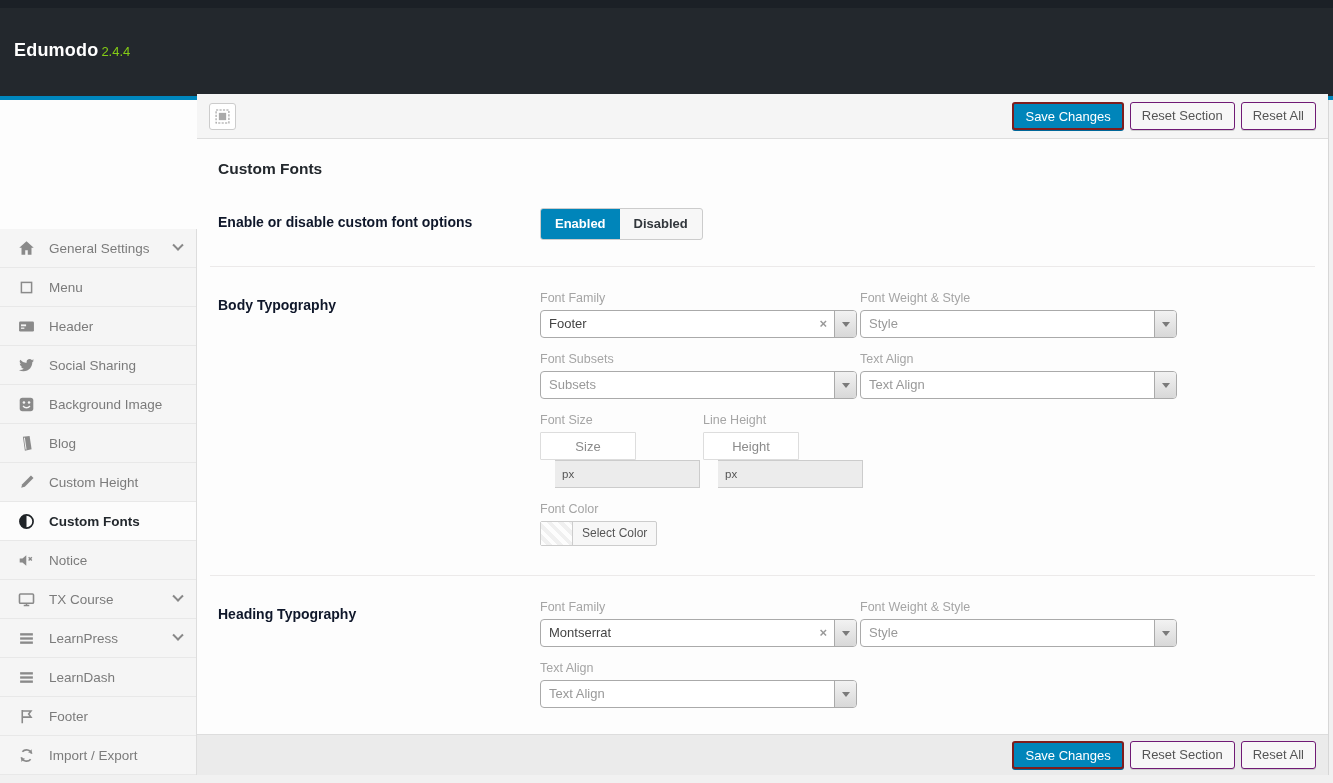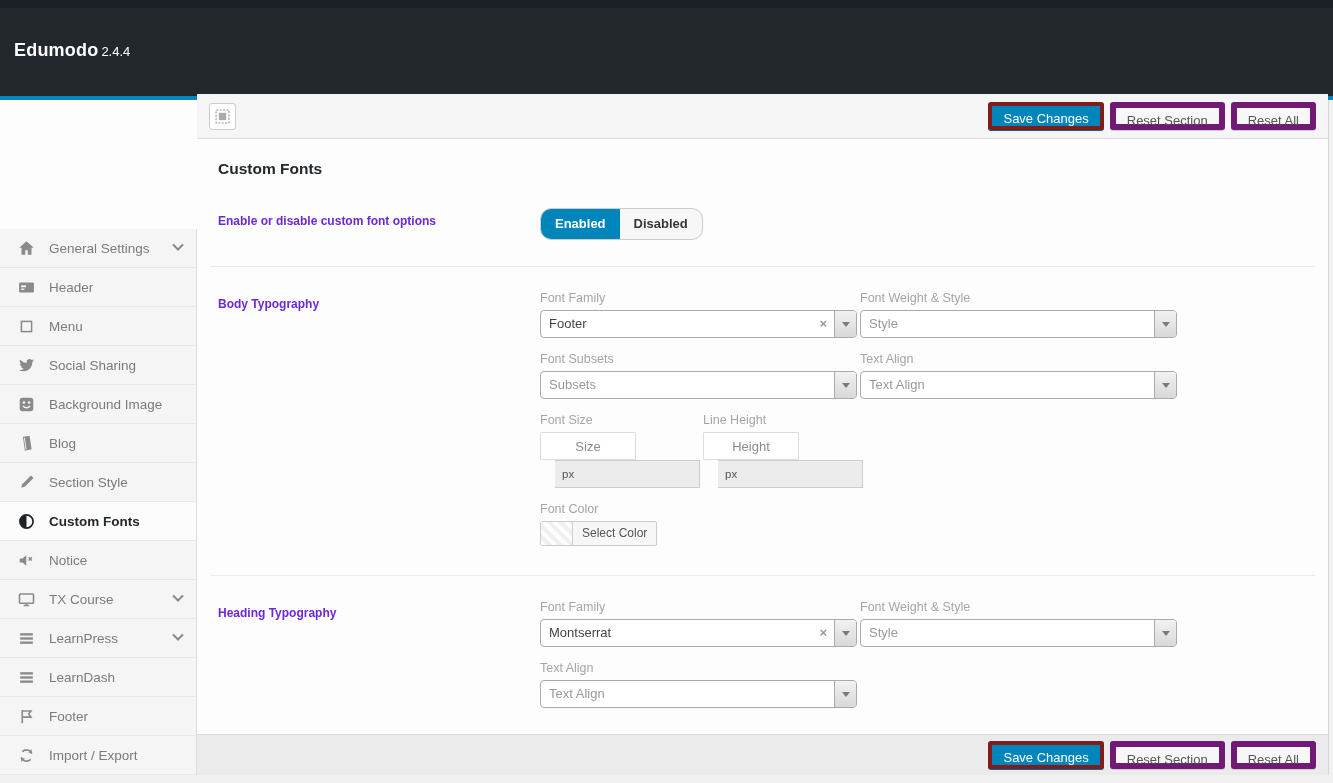--- a/index.html
+++ b/index.html
@@ -9,21 +9,21 @@
     background: #f1f1f1;
     -webkit-font-smoothing: antialiased;
   }
   .app { width: 1333px; height: 783px; overflow: hidden; }
 
   
   .top-header { height: 96px; background: #23282d; padding: 40px 0 0 14px; }
   .top-strip { height: 8px; background: #1b2026; margin: -40px 0 32px -14px; }
   .brand { display: inline-flex; align-items: baseline; gap: 3px; }
   .brand-name { color: #ffffff; font-size: 18px; font-weight: bold; letter-spacing: .2px; }
-  .brand-version { color: #ffffff; font-size: 13px; }
+  .brand-version { color: #84cc16; font-size: 13px; }
   .blue-line { height: 4px; background: #0087be; }
 
   
   .panel { display: flex; height: 675px; width: 1329px; background: #fdfdfd; border-right: 1px solid #d7d7d7; align-items: flex-end; }
 
   
   .sidebar { width: 197px; background: #f5f5f5; border-right: 1px solid #ddd; flex-shrink: 0; }
   .sb-item { height: 39px; display: flex; align-items: center; padding: 0 14px 0 16px; border-bottom: 1px solid #e8e8e8; cursor: pointer; color: #7b7b7b; font-size: 13.5px; }
   .sb-item.active { background: #fcfcfc; color: #23282d; font-weight: bold; }
   .sb-icon { width: 20px; margin-right: 13px; display: inline-flex; align-items: center; justify-content: center; }
@@ -33,33 +33,33 @@
 
   
   .content { flex: 1; display: flex; flex-direction: column; min-width: 0; }
 
   .toolbar { height: 45px; background: #f5f5f5; border-bottom: 1px solid #ddd; display: flex; align-items: center; padding: 0 12px; flex-shrink: 0; }
   .tb-left { flex: 1; }
   .icon-btn { width: 27px; height: 27px; background: #fff; border: 1px solid #ccc; border-radius: 3px; display: inline-flex; align-items: center; justify-content: center; cursor: pointer; }
   .tb-buttons { display: flex; gap: 6px; }
 
   .btn { height: 28px; padding: 0 11px; font-size: 13px; border-radius: 3px; cursor: pointer; font-family: inherit; line-height: 26px; }
-  .btn-primary { background: #0085ba; border: 4px solid #7f1d1d; box-shadow: 0 1px 0 #006799; color: #fff; }
-  .btn-secondary { background: #f7f7f7; border: 6px solid #701a75; box-shadow: 0 1px 0 #ccc; color: #555; }
+  .btn-primary { background: #0085ba; border: 2px solid #7f1d1d; box-shadow: 0 1px 0 #006799; color: #fff; }
+  .btn-secondary { background: #f7f7f7; border: 1px solid #701a75; box-shadow: 0 1px 0 #ccc; color: #555; }
 
   .main { flex: 1; background: #fdfdfd; overflow: hidden; }
   .page-title { padding: 21px 21px 6px; font-size: 15.5px; font-weight: bold; color: #23282d; }
 
   .row { display: flex; padding: 24px 16px 26px 21px; }
-  .row-label { width: 322px; flex-shrink: 0; font-size: 12px; font-weight: bold; color: #6d28d9; padding-top: 6px; }
+  .row-label { width: 322px; flex-shrink: 0; font-size: 14px; font-weight: bold; color: #0f172a; padding-top: 6px; }
   .row-fields { flex: 1; min-width: 0; }
   .divider { border-top: 1px solid #eceaea; margin: 0 13px; }
 
   
-  .btn-toggle { display: inline-flex; border: 1px solid #ccc; border-radius: 11px; overflow: hidden; background: #f7f7f7; }
+  .btn-toggle { display: inline-flex; border: 1px solid #ccc; border-radius: 3px; overflow: hidden; background: #f7f7f7; }
   .btn-toggle .opt { height: 30px; line-height: 30px; padding: 0 14px; font-size: 13px; font-weight: bold; color: #32373c; cursor: pointer; }
   .btn-toggle .opt.active { background: #0085ba; color: #fff; }
 
   
   .frow { display: flex; gap: 3px; margin-bottom: 14px; }
   .frow:last-child { margin-bottom: 0; }
   .field { width: 317px; }
   .field-sm { width: 160px; }
   .field-label { font-size: 12.5px; color: #a5a5a5; margin-bottom: 5px; }
 
@@ -105,35 +105,35 @@
               <path fill="#8a8a8a" d="M8 1.2 1.2 7.4h2.1v6.4h3.5V9.6h2.4v4.2h3.5V7.4h2.1z"></path>
             </svg>
         </span>
         <span class="sb-label">General Settings</span>
         <span class="sb-chev"></span>
       </div>
 
       <div class="sb-item">
         <span class="sb-icon">
           <svg width="17" height="17" viewBox="0 0 16 16">
+              <rect x="3.2" y="3.2" width="9.6" height="9.6" fill="none" stroke="#8a8a8a" stroke-width="1.4"></rect>
+            </svg>
+        </span>
+        <span class="sb-label">Menu</span>
+      </div>
+
+      <div class="sb-item">
+        <span class="sb-icon">
+          <svg width="17" height="17" viewBox="0 0 16 16">
               <rect x="1" y="3.2" width="14" height="9.6" rx="1.2" fill="#8a8a8a"></rect>
               <rect x="2.8" y="6" width="4.8" height="1.8" fill="#f5f5f5"></rect>
               <rect x="2.8" y="9" width="3.2" height="1.2" fill="#f5f5f5"></rect>
             </svg>
         </span>
         <span class="sb-label">Header</span>
-      </div>
-
-      <div class="sb-item">
-        <span class="sb-icon">
-          <svg width="17" height="17" viewBox="0 0 16 16">
-              <rect x="3.2" y="3.2" width="9.6" height="9.6" fill="none" stroke="#8a8a8a" stroke-width="1.4"></rect>
-            </svg>
-        </span>
-        <span class="sb-label">Menu</span>
       </div>
 
       <div class="sb-item">
         <span class="sb-icon">
           <svg width="17" height="17" viewBox="0 0 16 16">
               <path fill="#8a8a8a" d="M15.2 3.3c-.5.23-1.1.4-1.66.46.6-.36 1.05-.93 1.27-1.6-.56.33-1.18.57-1.84.7A2.9 2.9 0 0 0 8 4.93c0 .23.02.45.07.66A8.23 8.23 0 0 1 2.1 2.57 2.9 2.9 0 0 0 3 6.44a2.86 2.86 0 0 1-1.31-.36v.04c0 1.4 1 2.57 2.32 2.84a2.9 2.9 0 0 1-1.3.05 2.9 2.9 0 0 0 2.7 2.01A5.8 5.8 0 0 1 .8 12.21a8.18 8.18 0 0 0 4.43 1.3c5.32 0 8.23-4.4 8.23-8.22l-.01-.37c.57-.4 1.06-.92 1.45-1.5z"></path>
             </svg>
         </span>
         <span class="sb-label">Social Sharing</span>
       </div>
@@ -159,21 +159,21 @@
         </span>
         <span class="sb-label">Blog</span>
       </div>
 
       <div class="sb-item">
         <span class="sb-icon">
           <svg width="17" height="17" viewBox="0 0 16 16">
               <path fill="#8a8a8a" d="M12.2 1.4l2.4 2.4-8.2 8.2-3.4 1 1-3.4z"></path>
             </svg>
         </span>
-        <span class="sb-label">Section Style</span>
+        <span class="sb-label">Custom Height</span>
       </div>
 
       <div class="sb-item active">
         <span class="sb-icon">
           <svg width="17" height="17" viewBox="0 0 16 16">
               <circle cx="8" cy="8" r="6.2" fill="none" stroke="#1f2327" stroke-width="1.6"></circle>
               <path d="M8 1.8a6.2 6.2 0 0 0 0 12.4z" fill="#1f2327"></path>
             </svg>
         </span>
         <span class="sb-label">Custom Fonts</span>

